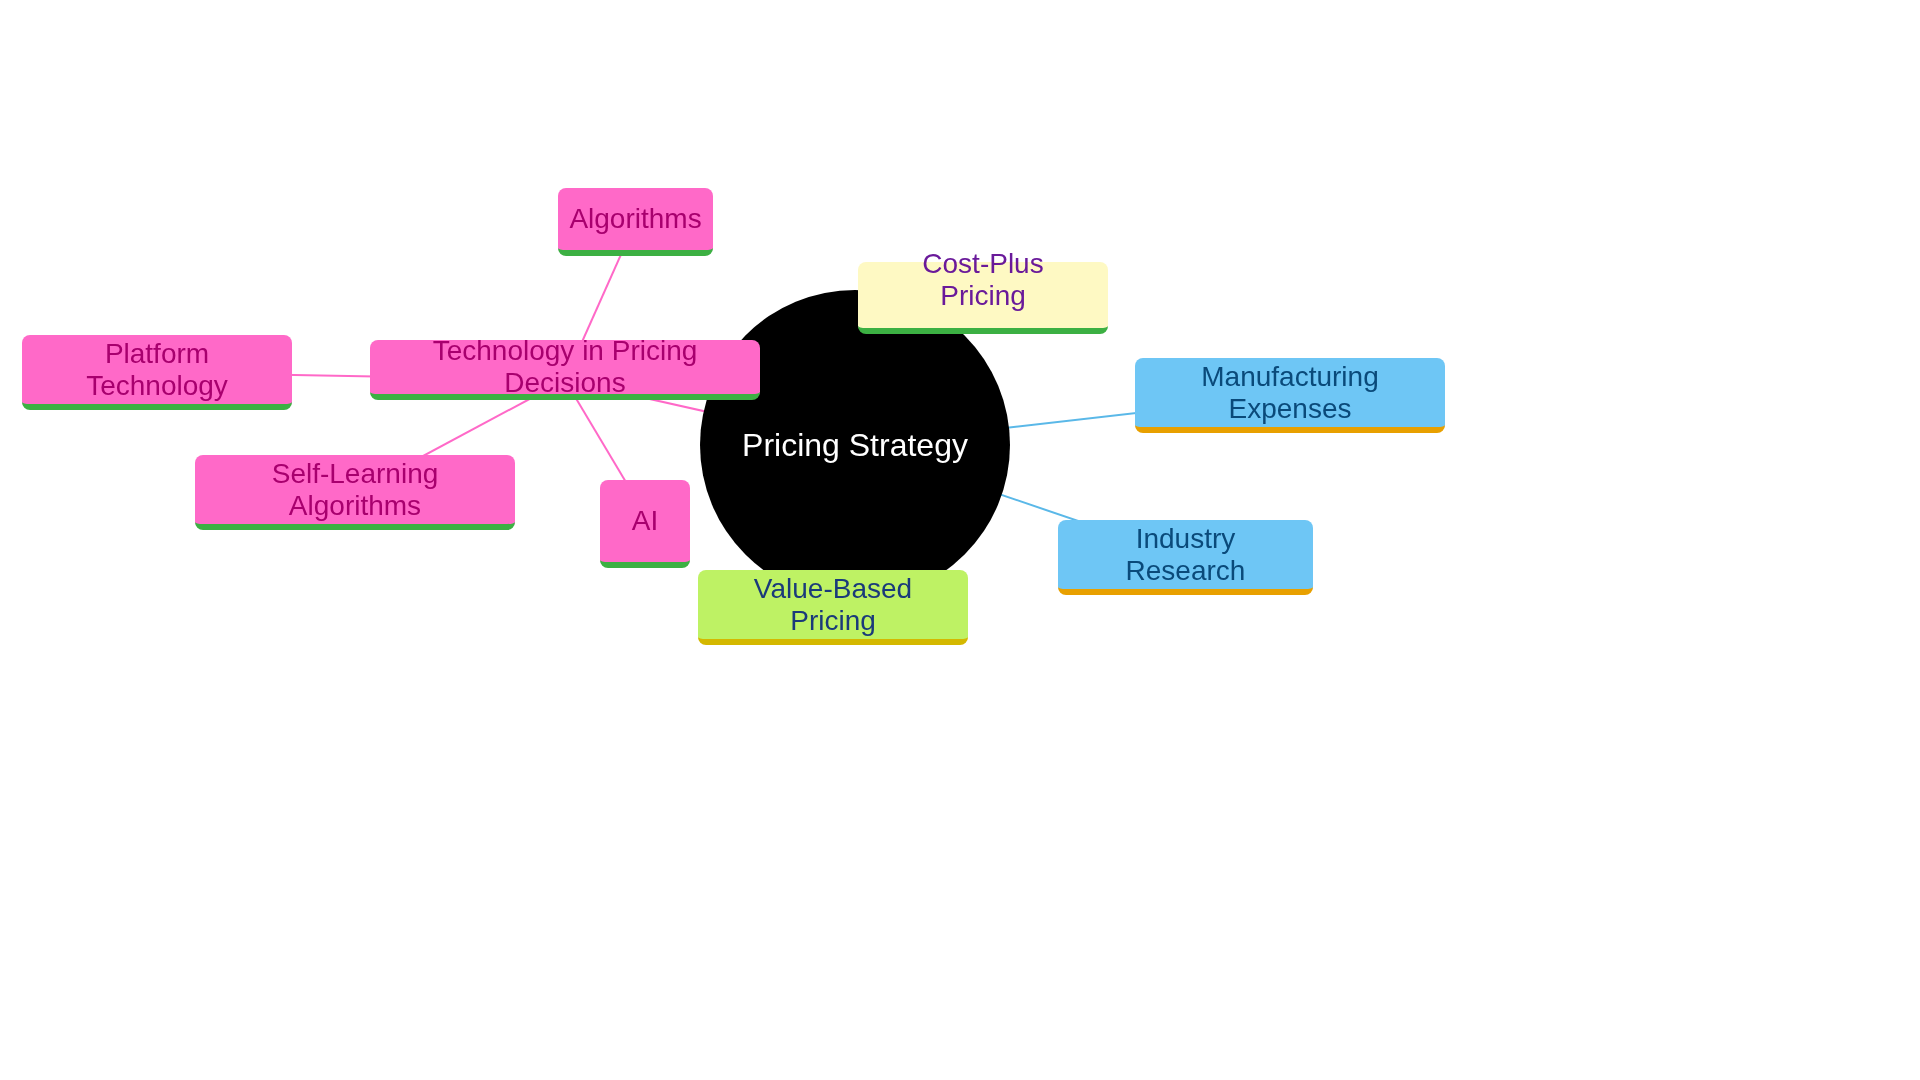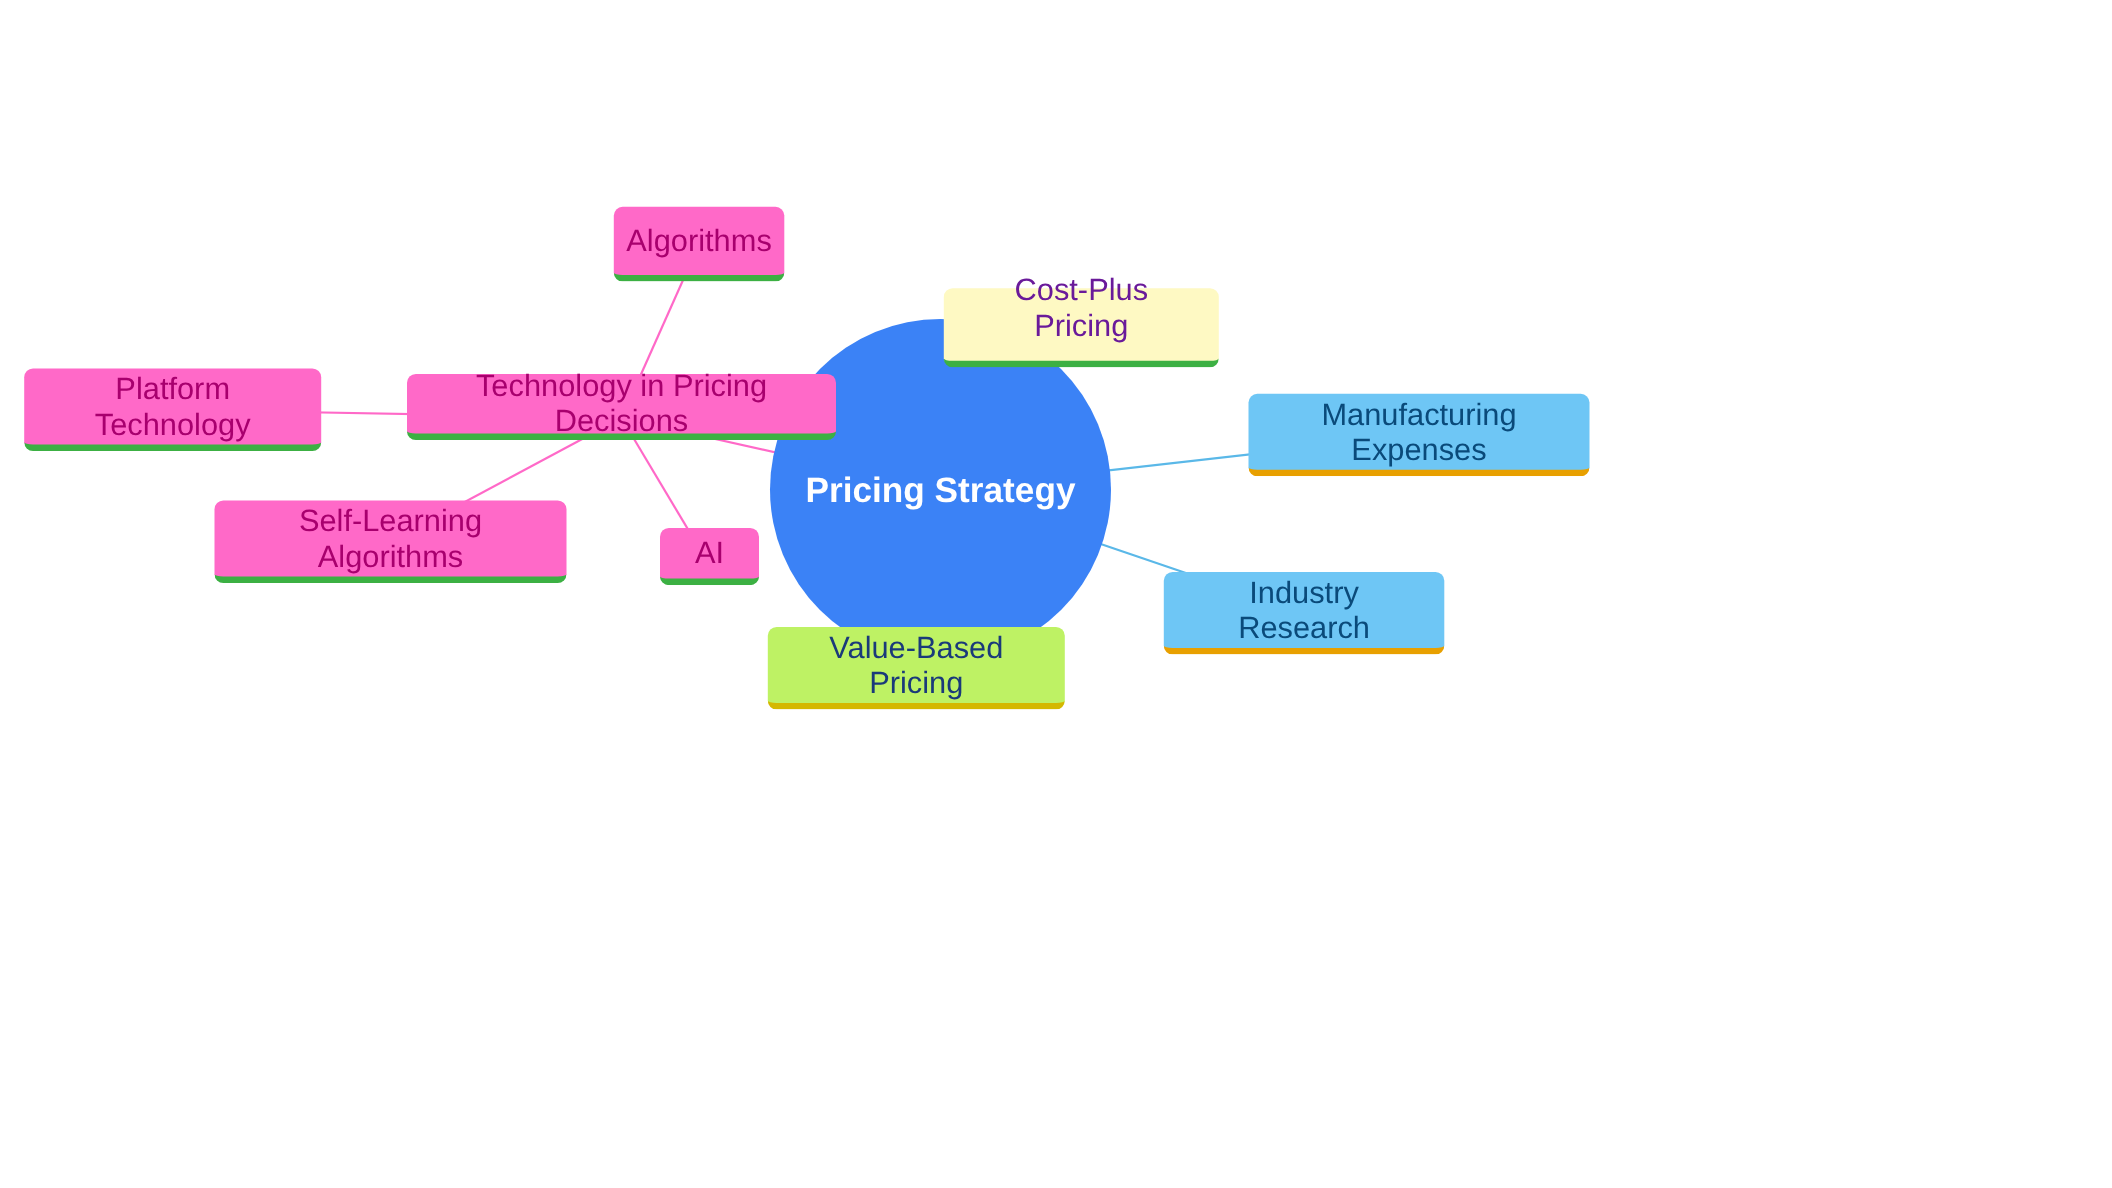--- a/index.html
+++ b/index.html
@@ -43,28 +43,28 @@
     }
     .node-blue {
       background: #6ec6f5;
       color: #0a4a7a;
       border-bottom-color: #e8a000;
       padding-left: 22px;
     }
     .center-node {
       position: absolute;
       border-radius: 50%;
-      background: #3b82f6;
+      background: #000000;
       color: #ffffff;
       display: flex;
       align-items: center;
       justify-content: center;
       text-align: center;
       font-size: 32px;
-      font-weight: 700;
+      font-weight: 400;
     }
   </style>
 </head>
 <body>
 
 <svg class="connections" id="svg-lines">
     <line x1="565" y1="380" x2="855" y2="445" stroke="#ff69c8" stroke-width="2"></line>
     <line x1="565" y1="380" x2="157" y2="372.5" stroke="#ff69c8" stroke-width="2"></line>
     <line x1="565" y1="380" x2="635.5" y2="222" stroke="#ff69c8" stroke-width="2"></line>
     <line x1="565" y1="380" x2="645" y2="514" stroke="#ff69c8" stroke-width="2"></line>
@@ -81,21 +81,21 @@
 
 <div class="node node-pink" style="left: 370px; top: 340px; width: 390px; height: 60px;">
     <span>Technology in Pricing Decisions</span>
   </div>
 <div class="node node-pink" style="left: 22px; top: 335px; width: 270px; height: 75px;">
     <span>Platform Technology</span>
   </div>
 <div class="node node-pink" style="left: 558px; top: 188px; width: 155px; height: 68px;">
     <span>Algorithms</span>
   </div>
-<div class="node node-pink" style="left: 600px; top: 480px; width: 90px; height: 52px;">
+<div class="node node-pink" style="left: 600px; top: 480px; width: 90px; height: 88px;">
     <span>AI</span>
   </div>
 <div class="node node-pink" style="left: 195px; top: 455px; width: 320px; height: 75px;">
     <span>Self-Learning Algorithms</span>
   </div>
 <div class="node node-purple" style="left: 858px; top: 262px; width: 250px; height: 72px;">
     <span>Cost-Plus Pricing</span>
   </div>
 <div class="node node-blue" style="border-bottom-color: rgb(212, 184, 0); background: #bef264; color: rgb(26, 58, 122); left: 698px; top: 570px; width: 270px; height: 75px;">
     <span>Value-Based Pricing</span>

